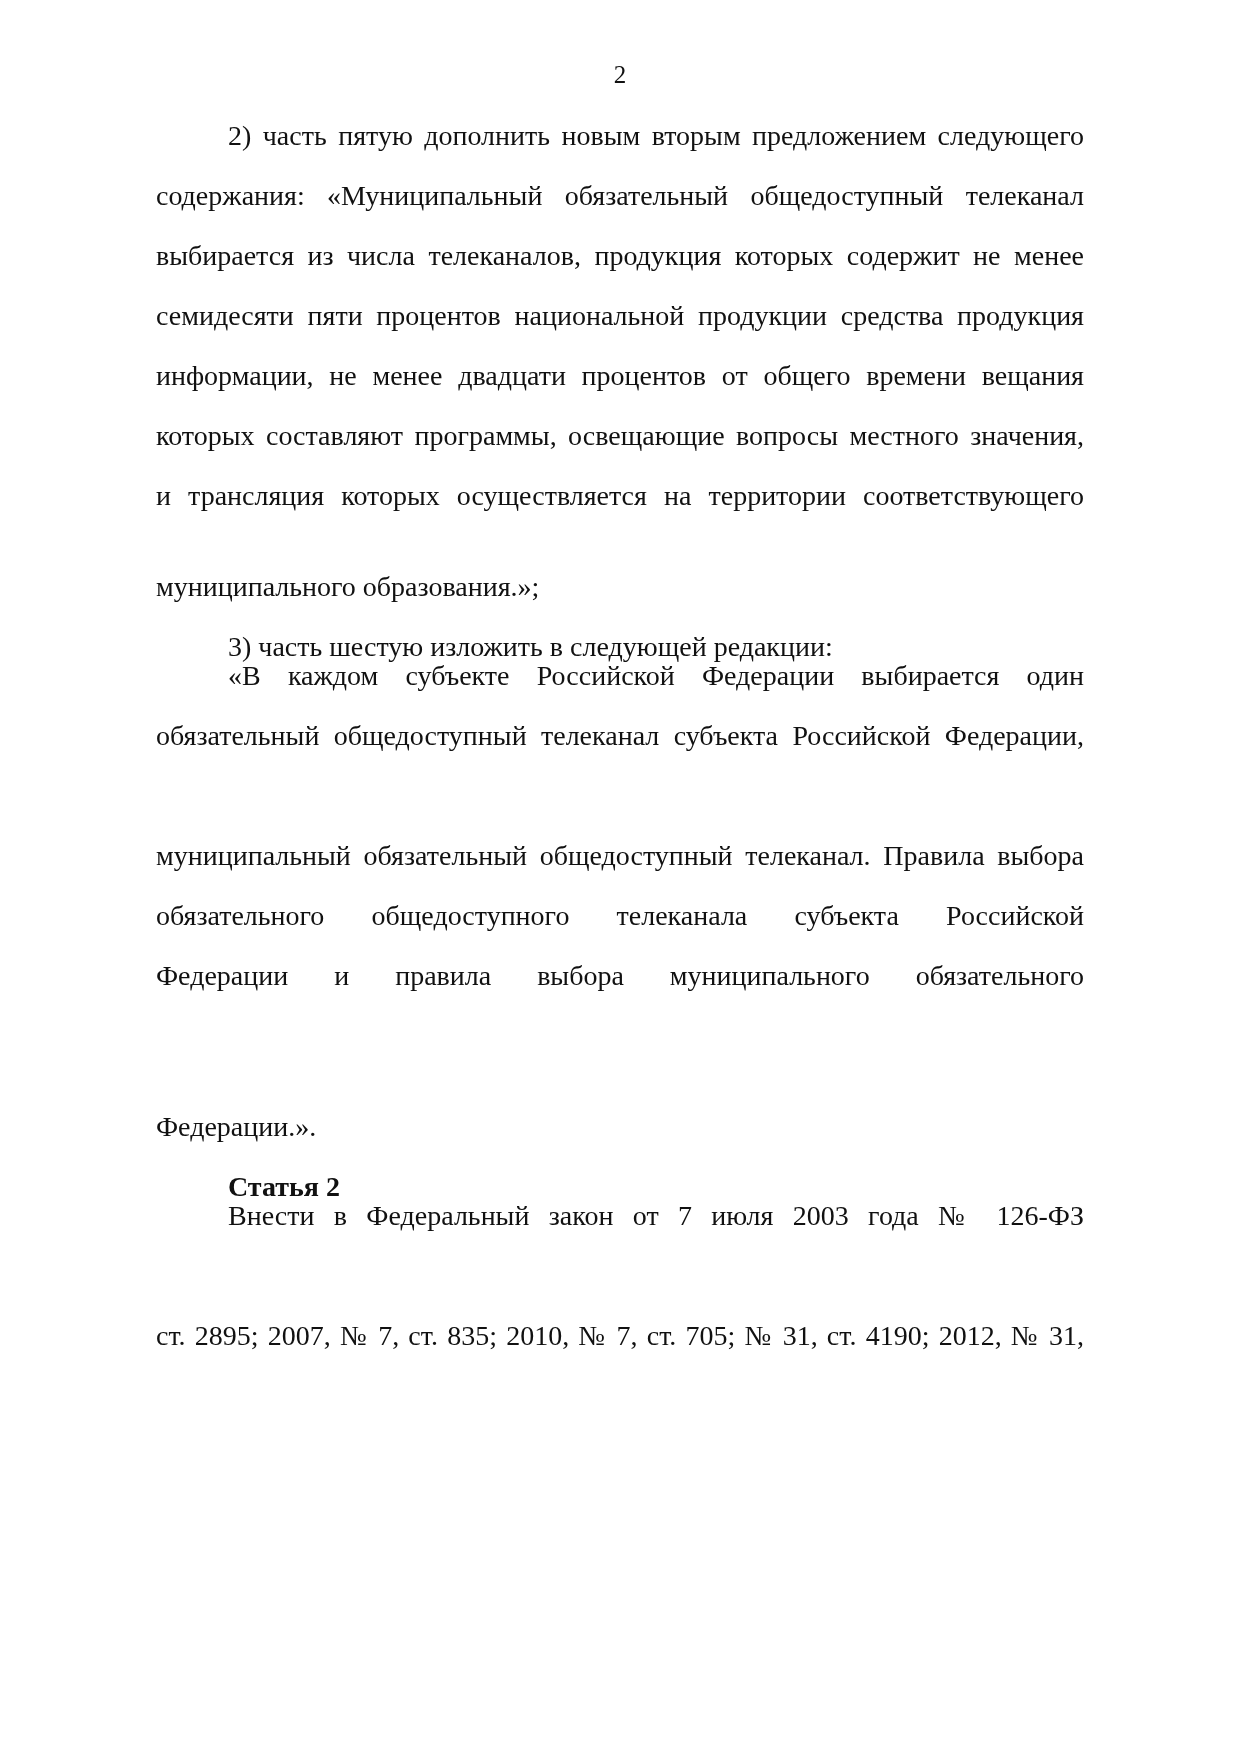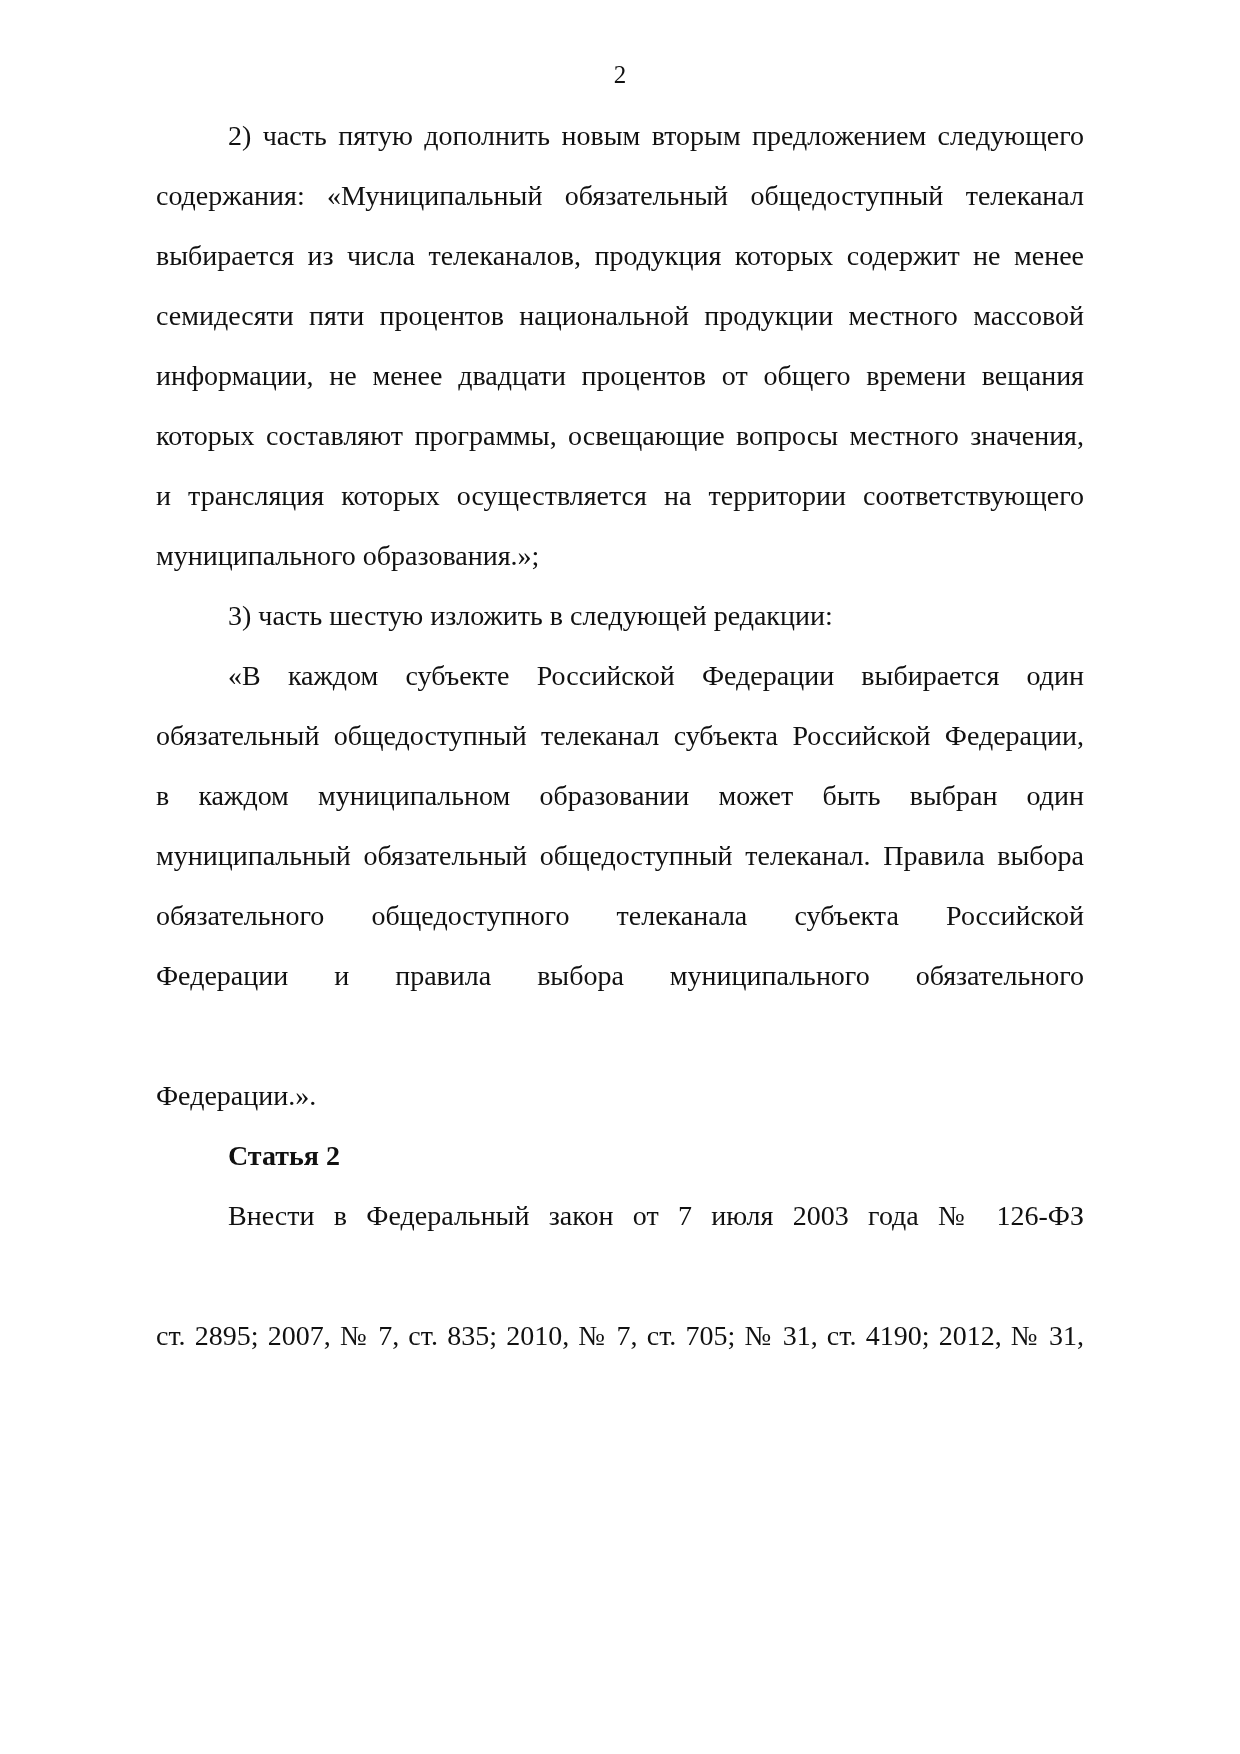--- a/index.html
+++ b/index.html
@@ -43,46 +43,46 @@
       text-align: justify;
       text-align-last: justify;
     }
     .line.indent {
       left: 228px;
       width: 856px;
     }
     .line.last {
       text-align: right;
       text-align-last: left;
+      margin-top: 31px;
     }
     .line.bold {
       font-weight: bold;
     }
   </style>
 </head>
 <body>
 
 <div class="page">
 
   <div class="page-number">2</div>
 
   <div class="line indent" style="top:118px">2) часть пятую дополнить новым вторым предложением следующего</div>
   <div class="line" style="top:178px">содержания: «Муниципальный обязательный общедоступный телеканал</div>
   <div class="line" style="top:238px">выбирается из числа телеканалов, продукция которых содержит не менее</div>
-  <div class="line" style="top:298px">семидесяти пяти процентов национальной продукции местного массовой</div>
+  <div class="line" style="top:298px">семидесяти пяти процентов национальной продукции средства продукция</div>
   <div class="line" style="top:358px">информации, не менее двадцати процентов от общего времени вещания</div>
   <div class="line" style="top:418px">которых составляют программы, освещающие вопросы местного значения,</div>
   <div class="line" style="top:478px">и трансляция которых осуществляется на территории соответствующего</div>
   <div class="line last" style="top:538px">муниципального образования.»;</div>
 
   <div class="line indent last" style="top:598px">3)  часть шестую изложить в следующей редакции:</div>
 
   <div class="line indent" style="top:658px">«В каждом субъекте Российской Федерации выбирается один</div>
   <div class="line" style="top:718px">обязательный общедоступный телеканал субъекта Российской Федерации,</div>
-  <div class="line" style="top:778px">в каждом муниципальном образовании может быть выбран один</div>
   <div class="line" style="top:838px">муниципальный обязательный общедоступный телеканал. Правила выбора</div>
   <div class="line" style="top:958px">Федерации и правила выбора муниципального обязательного</div>
   <div class="line" style="top:898px">обязательного общедоступного телеканала субъекта Российской</div>
   <div class="line last" style="top:1078px">Федерации.».</div>
 
   <div class="line indent last bold" style="top:1138px">Статья 2</div>
 
   <div class="line indent" style="top:1198px">Внести в Федеральный закон от 7 июля 2003 года № 126-ФЗ</div>
   <div class="line" style="top:1318px">ст. 2895; 2007, № 7, ст. 835; 2010, № 7, ст. 705; № 31, ст. 4190; 2012, № 31,</div>
 

